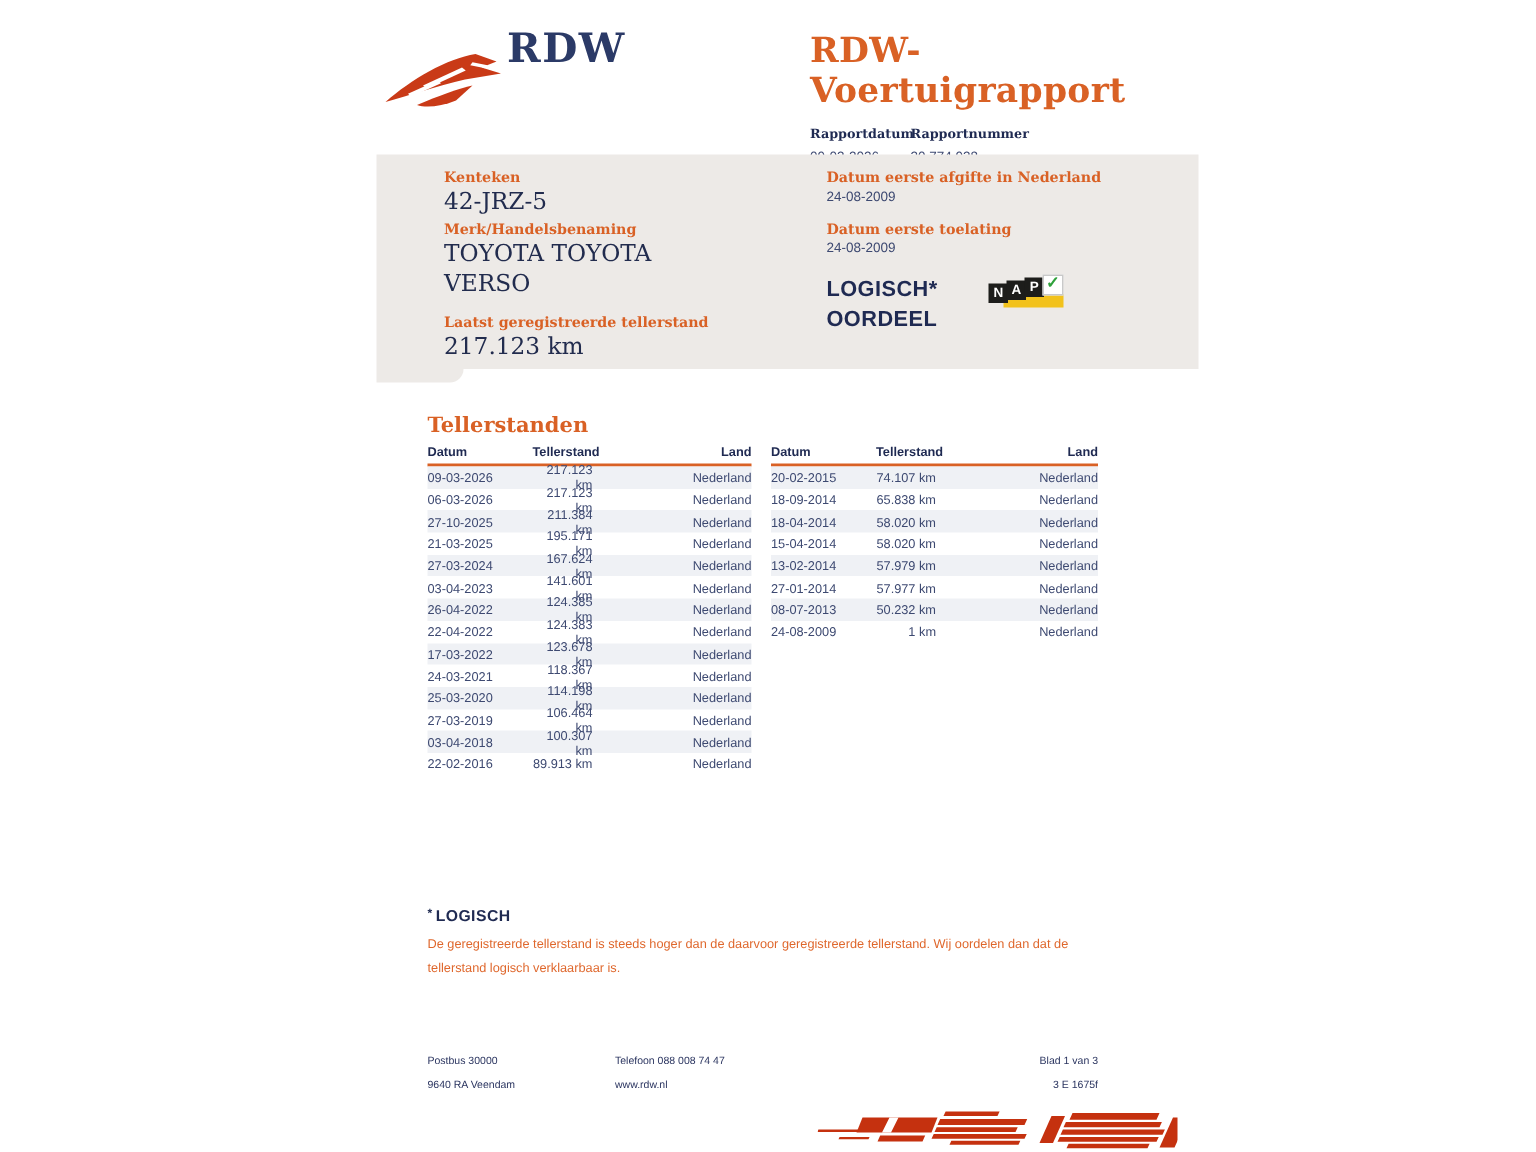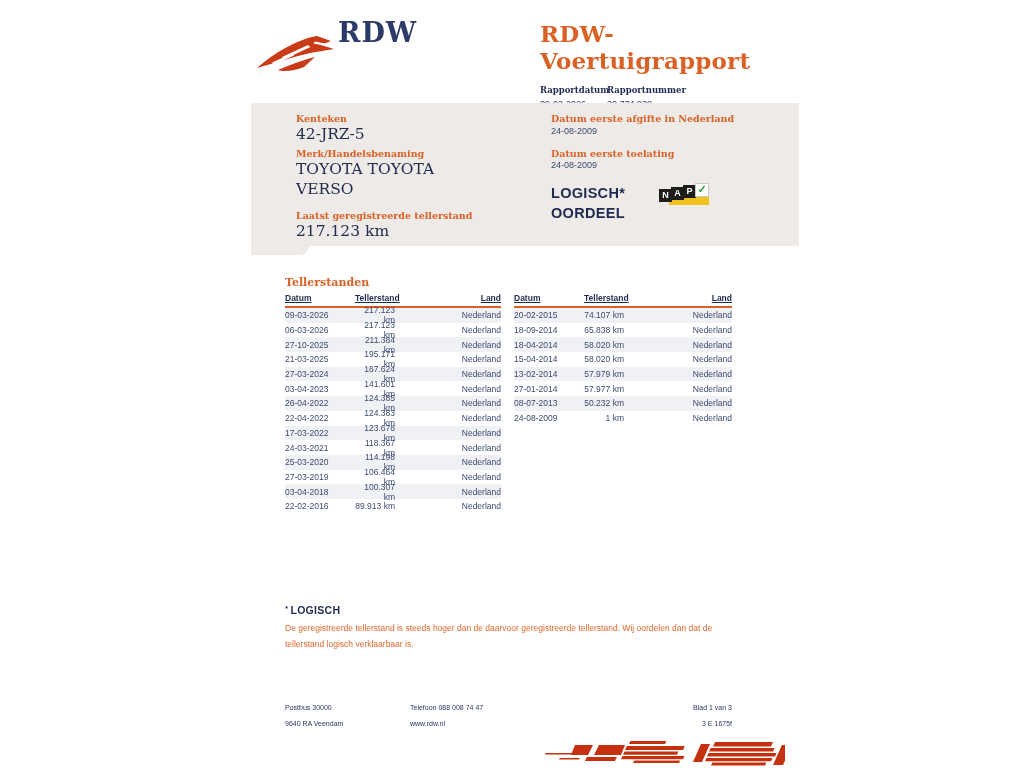--- a/index.html
+++ b/index.html
@@ -44,25 +44,25 @@
   .nap-yellow{position:absolute;left:10px;top:13px;width:40px;height:9px;background:#F2C21C;}
   .nap-box{position:absolute;width:13px;height:13px;background:#1D1D1B;color:#fff;
            font-weight:bold;font-size:9px;line-height:13px;text-align:center;}
   .nap-n{left:0;top:6px;} .nap-a{left:12px;top:4px;} .nap-p{left:24px;top:2px;}
   .nap-check{position:absolute;left:36px;top:0;width:12px;height:12px;background:#fff;
              border:1px solid #c9c9c9;color:#2FA13B;font-weight:bold;font-size:11px;
              line-height:11px;text-align:center;}
 
   
   .tables-section{position:absolute;left:285px;top:276px;width:447px;}
-  .tbl-title{font-family:"DejaVu Serif",serif;font-weight:bold;font-size:11px;color:#D96125;}
+  .tbl-title{font-family:"DejaVu Serif",serif;font-weight:bold;font-size:14px;color:#D96125;}
   .tables-wrap{display:flex;gap:13px;margin-top:4px;}
   .otable{width:216px;} .otable.right{width:218px;}
   .thead{display:flex;align-items:flex-start;padding-bottom:3px;border-bottom:2px solid #D96125;
-         font-weight:bold;font-size:8.5px;color:#1F2A52;text-decoration:underline;}
+         font-weight:bold;font-size:8.5px;color:#1F2A52;}
   .trow{display:flex;align-items:center;height:14.7px;font-size:8.5px;color:#3D4971;}
   .trow.odd{background:#EFF1F5;}
   .cell-datum{flex:0 0 70px;text-align:left;}
   .cell-tellerstand{flex:0 0 40px;text-align:right;}
   .cell-land{flex:1 1 auto;text-align:right;}
 
   
   .footnote{position:absolute;left:285px;top:604px;width:435px;}
   .fn-head{font-weight:bold;font-size:10.5px;color:#1F2A52;letter-spacing:.3px;}
   .fn-ast{font-size:8px;vertical-align:3px;margin-right:2px;}

